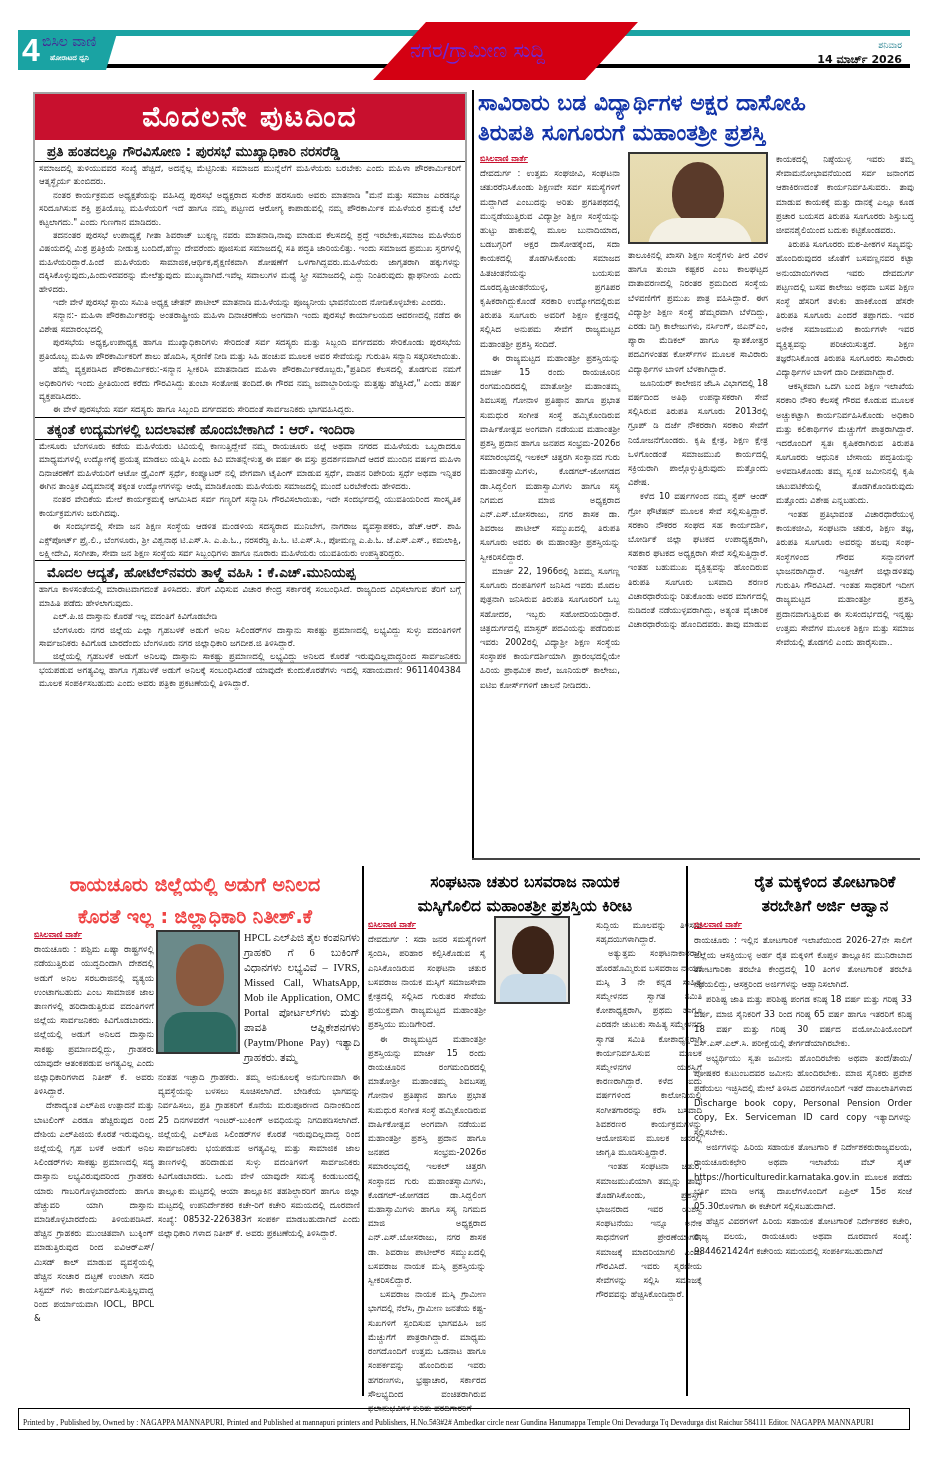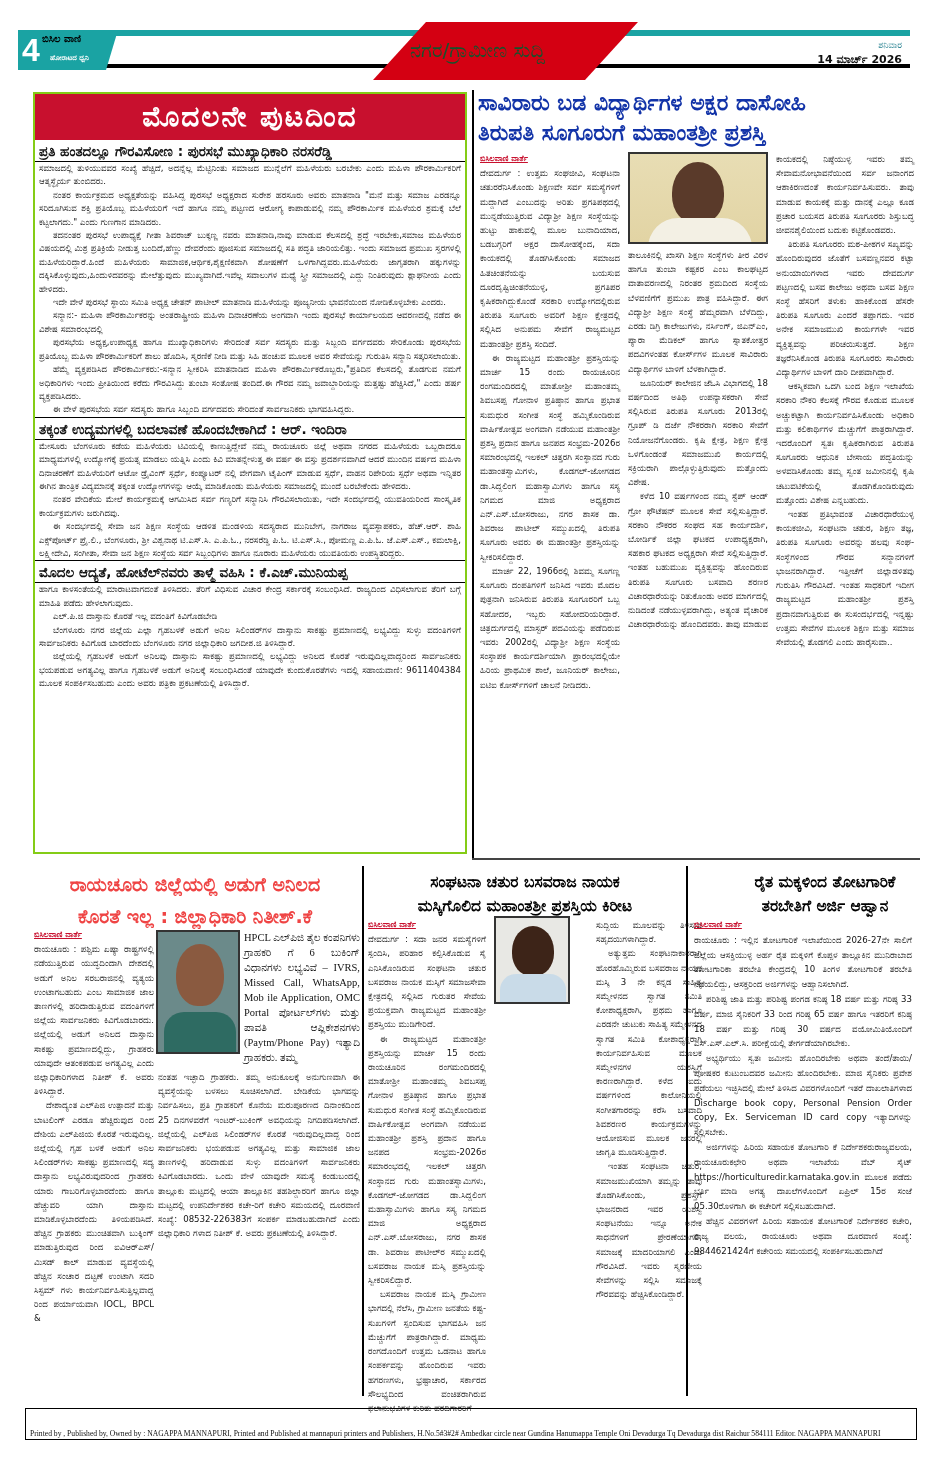--- a/index.html
+++ b/index.html
@@ -2,30 +2,30 @@
 <html><head>
 <meta charset="utf-8">
 <style>
   * { box-sizing: border-box; margin: 0; padding: 0; }
   body { width: 945px; height: 1459px; background: #fff; font-family: "DejaVu Sans", sans-serif; color: #111; position: relative; overflow: hidden; }
   .masthead { position: absolute; left: 18px; top: 30px; width: 892px; height: 42px; }
   .mast-teal { position: absolute; left: 0; top: 0; width: 892px; height: 6px; background: #1aa3a3; }
   .mast-black { position: absolute; left: 80px; top: 34px; width: 812px; height: 4px; background: #000; }
   .logo-box { position: absolute; left: 0; top: 0; width: 100px; height: 40px; background: #1aa3a3; clip-path: polygon(0 0, 100% 0, 88% 100%, 0 100%); }
   .page-no { position: absolute; left: 4px; top: 2px; font-size: 32px; font-weight: bold; color: #fff; font-family: "Liberation Sans", sans-serif; }
-  .logo-title { position: absolute; left: 24px; top: 3px; font-size: 10px; font-weight: bold; color: #000000; }
+  .logo-title { position: absolute; left: 24px; top: 3px; font-size: 14px; font-weight: normal; color: #4c1d95; }
   .logo-sub { position: absolute; left: 32px; top: 24px; font-size: 7px; color: #fff; font-weight: bold; }
   .section-tag { position: absolute; left: 355px; top: -8px; width: 265px; height: 58px; background: #d40012; clip-path: polygon(20% 0, 100% 0, 80% 100%, 0 100%); }
-  .section-label { position: absolute; left: 392px; top: 8px; font-size: 20px; color: #14532d; }
+  .section-label { position: absolute; left: 392px; top: 8px; font-size: 20px; color: #6d28d9; }
   .day { position: absolute; right: 8px; top: 10px; font-size: 9px; color: #1a7a8a; text-align: center; }
   .date { position: absolute; right: 8px; top: 23px; font-size: 11px; font-weight: bold; text-align: right; }
 
-  .box-red { position: absolute; left: 33px; top: 92px; width: 434px; height: 762px; border: 2px solid #84cc16; }
+  .box-red { position: absolute; left: 33px; top: 92px; width: 434px; height: 572px; border: 2px solid #a3a3a3; }
   .red-banner { background: #c8102e; color: #fff; text-align: center; font-size: 28px; font-weight: bold; height: 46px; line-height: 46px; letter-spacing: 2px; }
-  .subhead { font-size: 13.5px; font-weight: bold; padding: 3px 4px 1px; border-bottom: 1px solid #000; }
+  .subhead { font-size: 13.5px; font-weight: bold; padding: 3px 12px 1px; border-bottom: 1px solid #000; }
   .body-text { font-size: 8.6px; line-height: 13.4px; padding: 0 4px; text-align: justify; }
   .body-text p { text-indent: 14px; }
   .body-text p.noind { text-indent: 0; }
 
   .vline { position: absolute; background: #000; width: 2px; }
   .hline { position: absolute; background: #444; height: 2px; }
 
   .blue-head { position: absolute; left: 478px; top: 88px; width: 440px; color: #1233a8; font-size: 22px; font-weight: bold; line-height: 30px; }
   .col { position: absolute; font-size: 8.6px; line-height: 14.2px; text-align: justify; }
   .col p { text-indent: 12px; }
@@ -33,21 +33,21 @@
   .byline { color: #c8102e; font-weight: bold; text-decoration: underline; font-size: 8px; display: block; }
   .photo { position: absolute; border: 2px solid #333; overflow: hidden; }
   .photo-bg1 { background: linear-gradient(180deg, #e8ddb4 0%, #e2d4a4 100%); }
   .head-shape { position: absolute; border-radius: 50% 50% 45% 45%; }
   .shirt { position: absolute; }
 
   .red-head { position: absolute; text-align: center; color: #ef4444; font-weight: bold; }
   .black-head { position: absolute; text-align: center; color: #000; font-weight: bold; }
   .latin { font-family: "Liberation Serif", serif; font-size: 12px; line-height: 16px; }
 
-  .footer { position: absolute; left: 18px; top: 1408px; width: 892px; height: 22px; border: 1px solid #000; font-family: "Liberation Serif", serif; font-size: 7.6px; line-height: 20px; padding: 15px 4px; white-space: nowrap; overflow: hidden; margin-left: 7px; }
+  .footer { position: absolute; left: 18px; top: 1408px; width: 892px; height: 22px; border: 1px solid #000; font-family: "Liberation Serif", serif; font-size: 7.6px; line-height: 20px; padding: 4px 4px; white-space: nowrap; overflow: hidden; }
 </style>
 </head>
 <body>
 
 <div class="masthead">
   <div class="mast-teal"></div>
   <div class="mast-black"></div>
   <div class="logo-box">
     <span class="page-no">4</span>
     <span class="logo-title">ಬಿಸಿಲ ವಾಣಿ</span>

